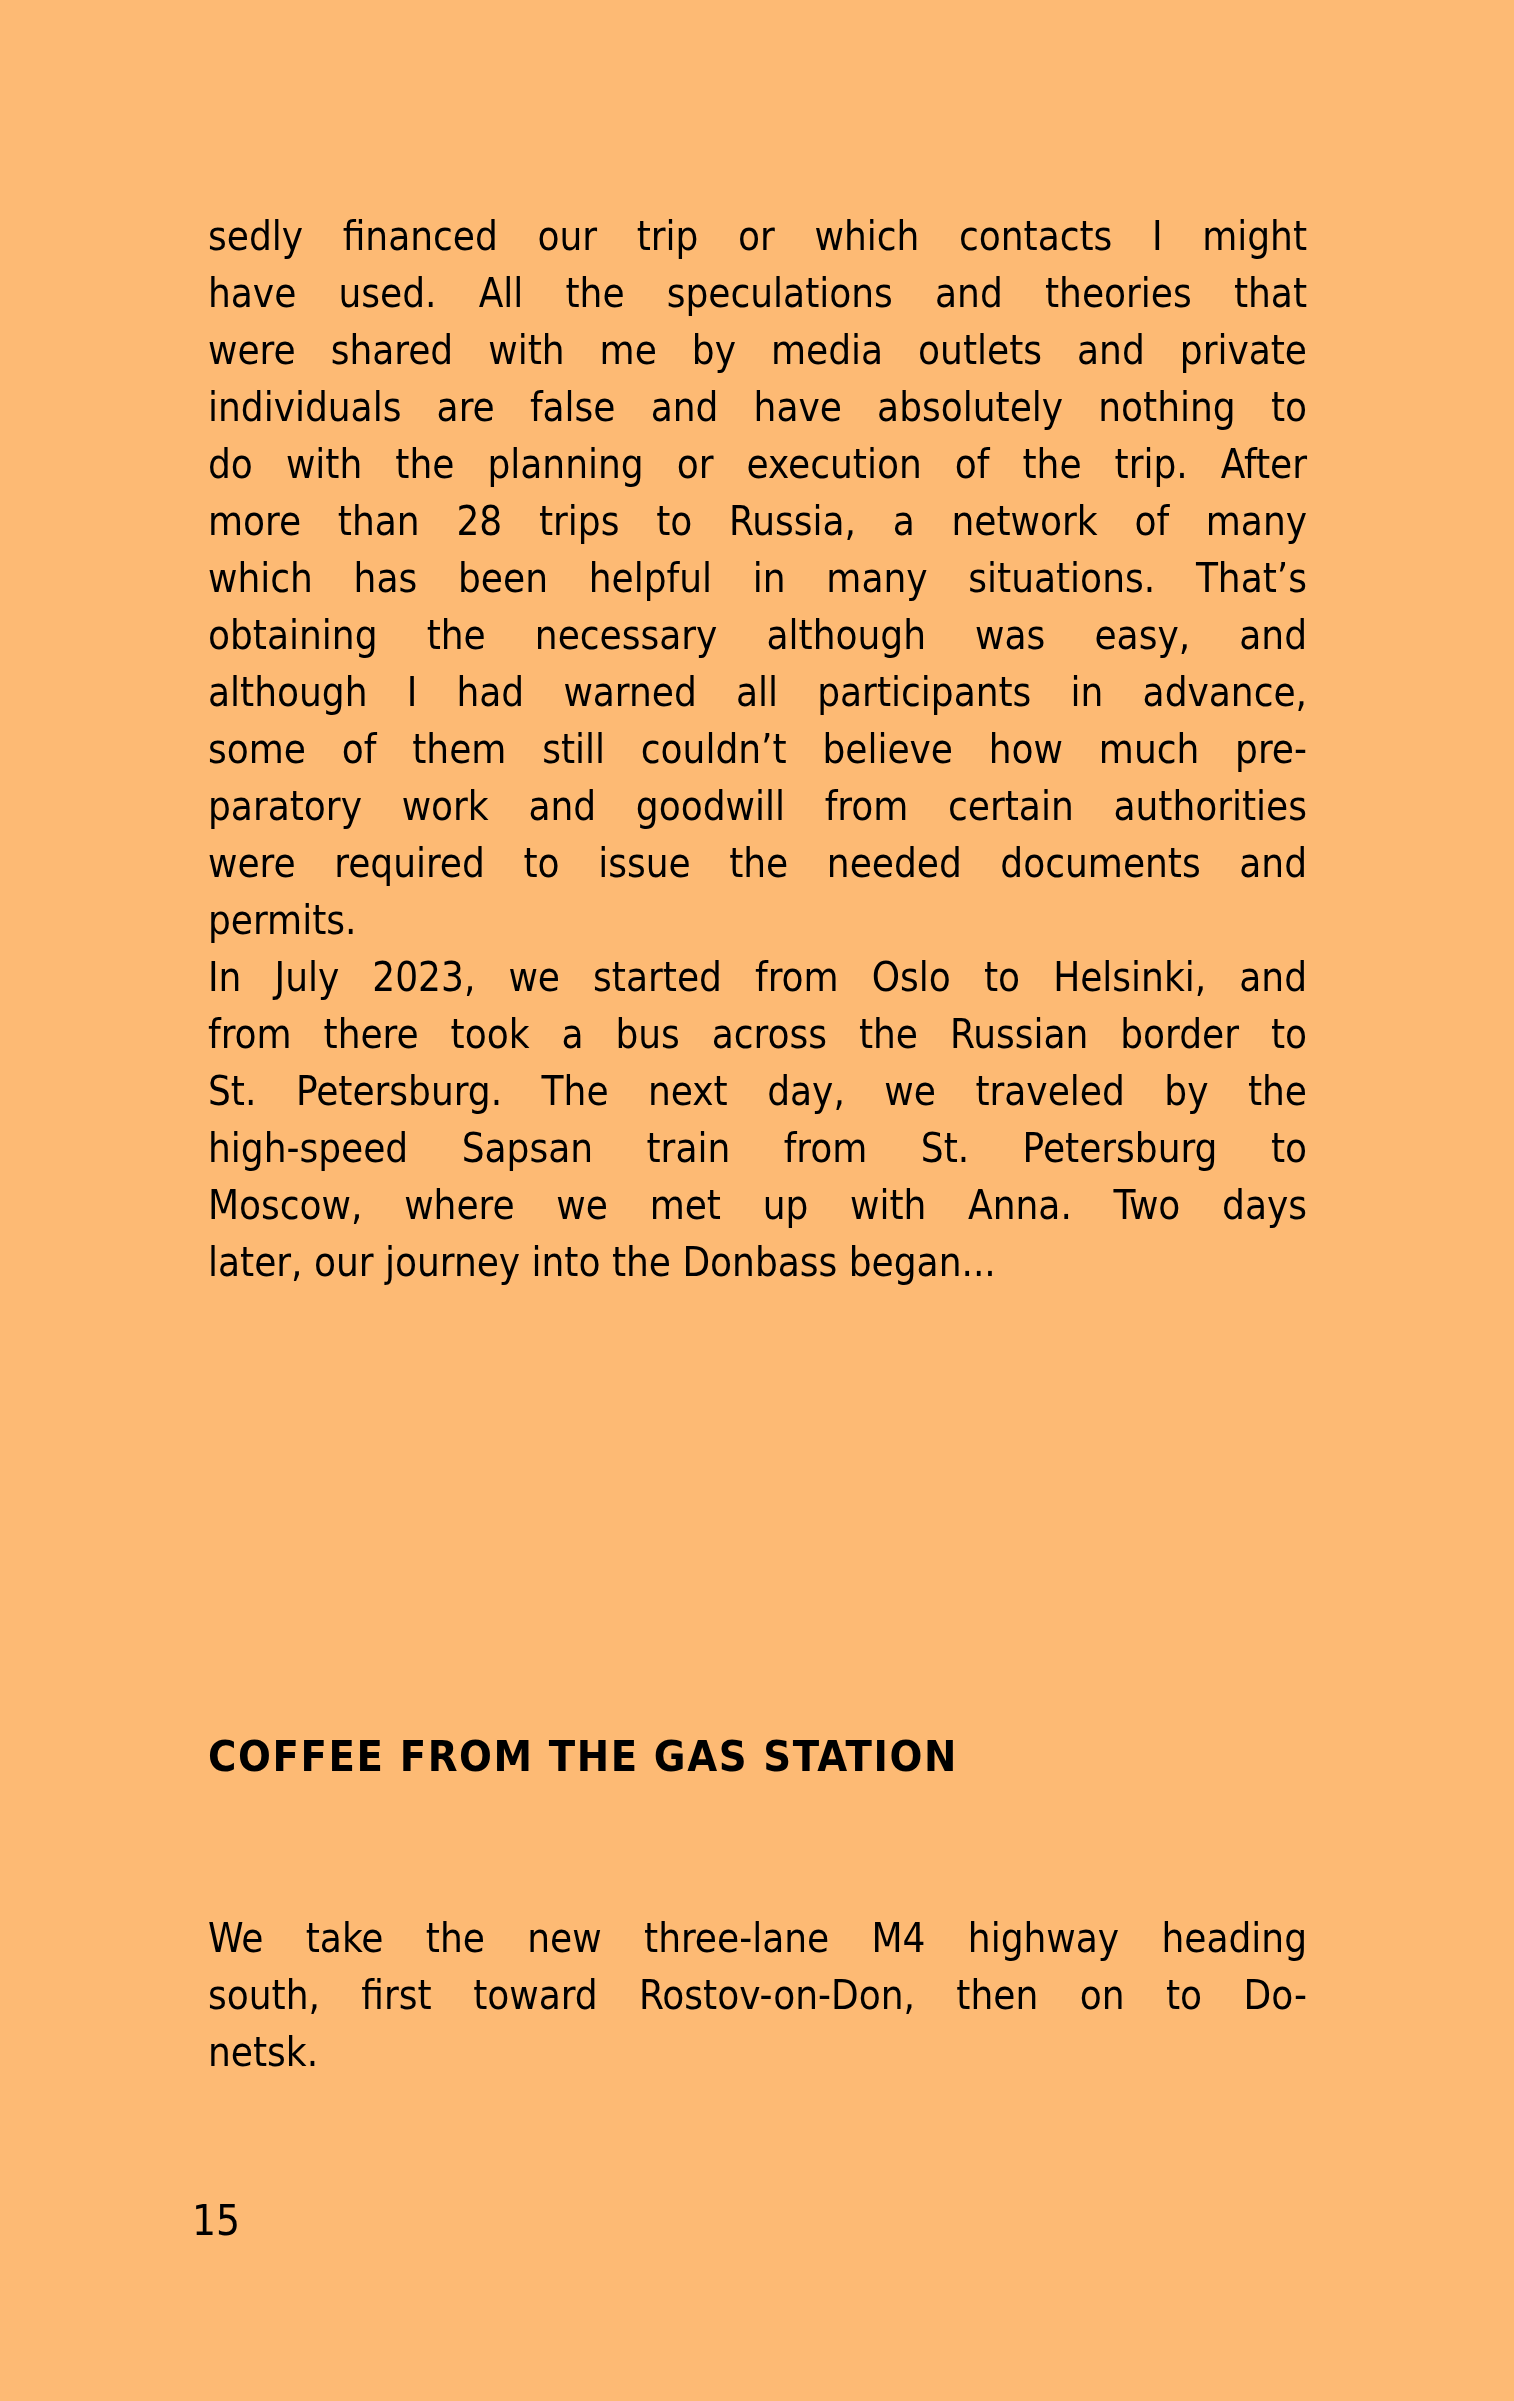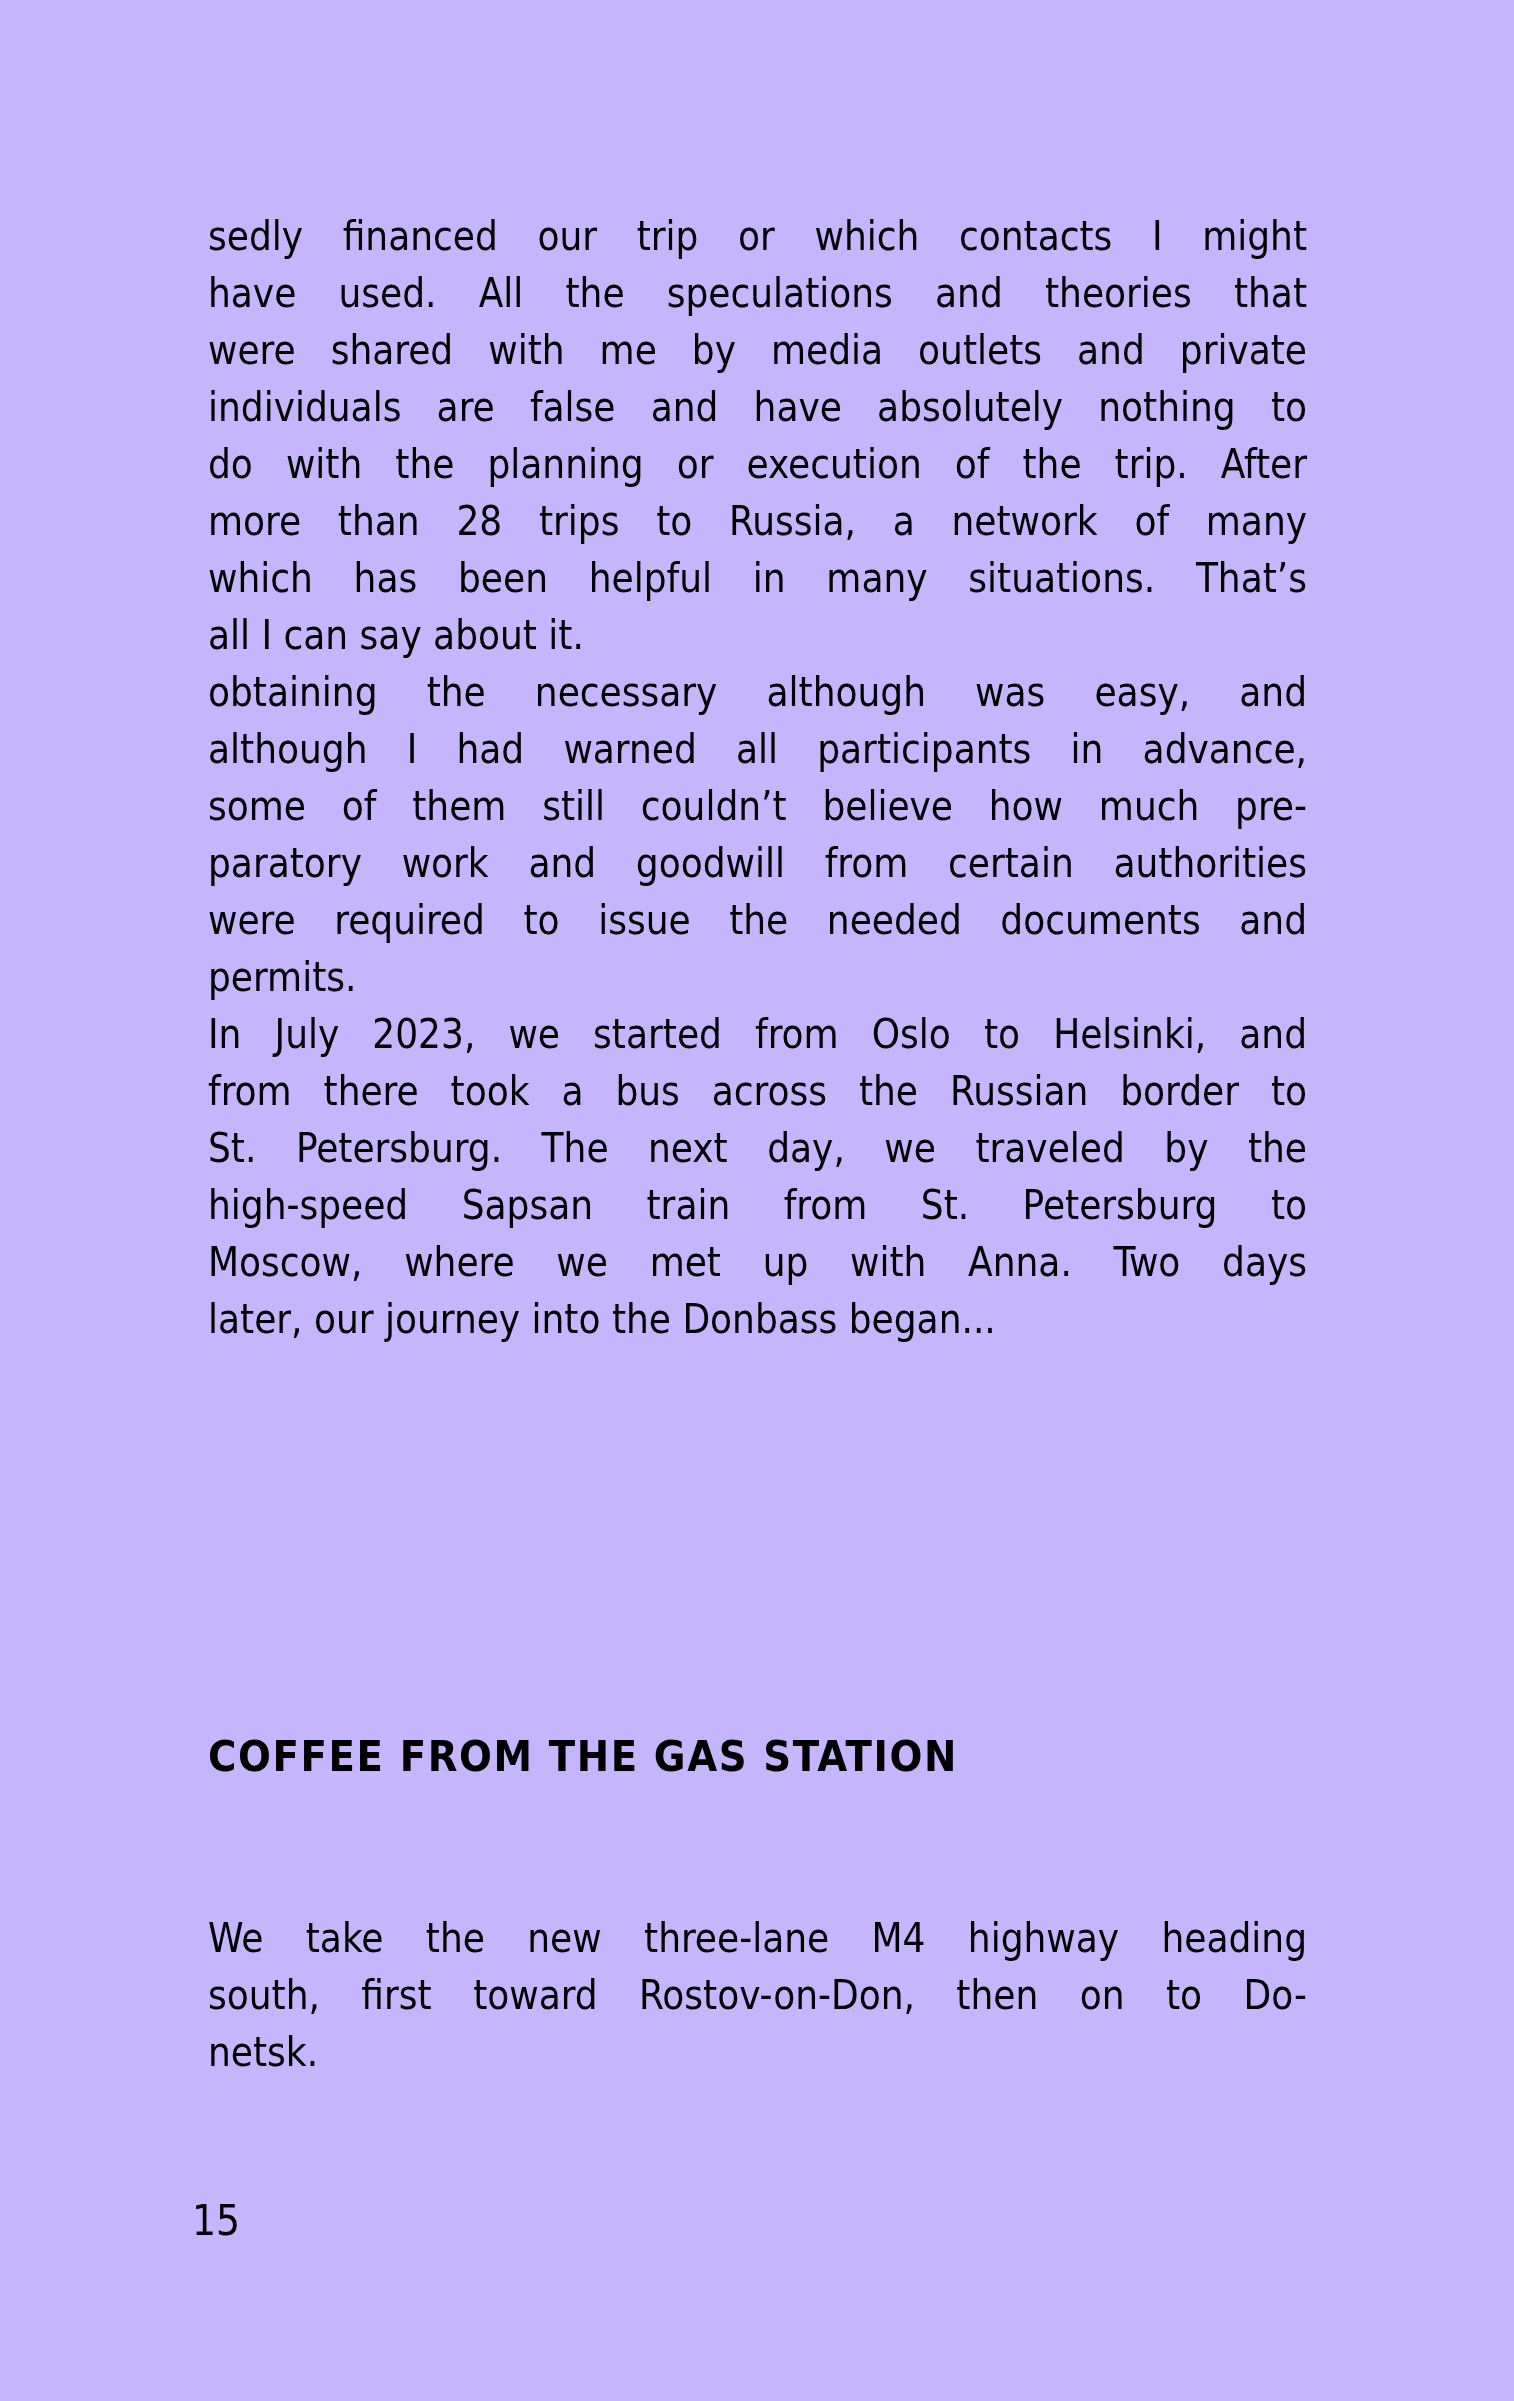--- a/index.html
+++ b/index.html
@@ -11,21 +11,21 @@
     width: 1515px;
     height: 2401px;
     position: relative;
     font-family: "DejaVu Sans", "Liberation Sans", sans-serif;
     color: #000000;
     overflow: hidden;
   }
   .page {
     position: absolute;
     inset: 0;
-    background: #c4b5fd;
+    background: #fdba74;
   }
   .text-block {
     position: absolute;
     left: 208px;
     width: 1099px;
     font-size: 40px;
     line-height: 57px;
     font-stretch: condensed;
   }
   #main-text { top: 208px; }
@@ -70,21 +70,20 @@
 
   <div class="text-block" id="main-text">
       <div class="paragraph">
         <div class="line">sedly financed our trip or which contacts I might</div>
         <div class="line">have used. All the speculations and theories that</div>
         <div class="line">were shared with me by media outlets and private</div>
         <div class="line">individuals are false and have absolutely nothing to</div>
         <div class="line">do with the planning or execution of the trip. After</div>
         <div class="line">more than 28 trips to Russia, a network of many</div>
         <div class="line">which has been helpful in many situations. That’s</div>
-        <div class="line last">all I can say about it.</div>
       </div>
       <div class="paragraph">
         <div class="line">obtaining the necessary although was easy, and</div>
         <div class="line">although I had warned all participants in advance,</div>
         <div class="line">some of them still couldn’t believe how much pre-</div>
         <div class="line">paratory work and goodwill from certain authorities</div>
         <div class="line">were required to issue the needed documents and</div>
         <div class="line last">permits.</div>
       </div>
       <div class="paragraph">

